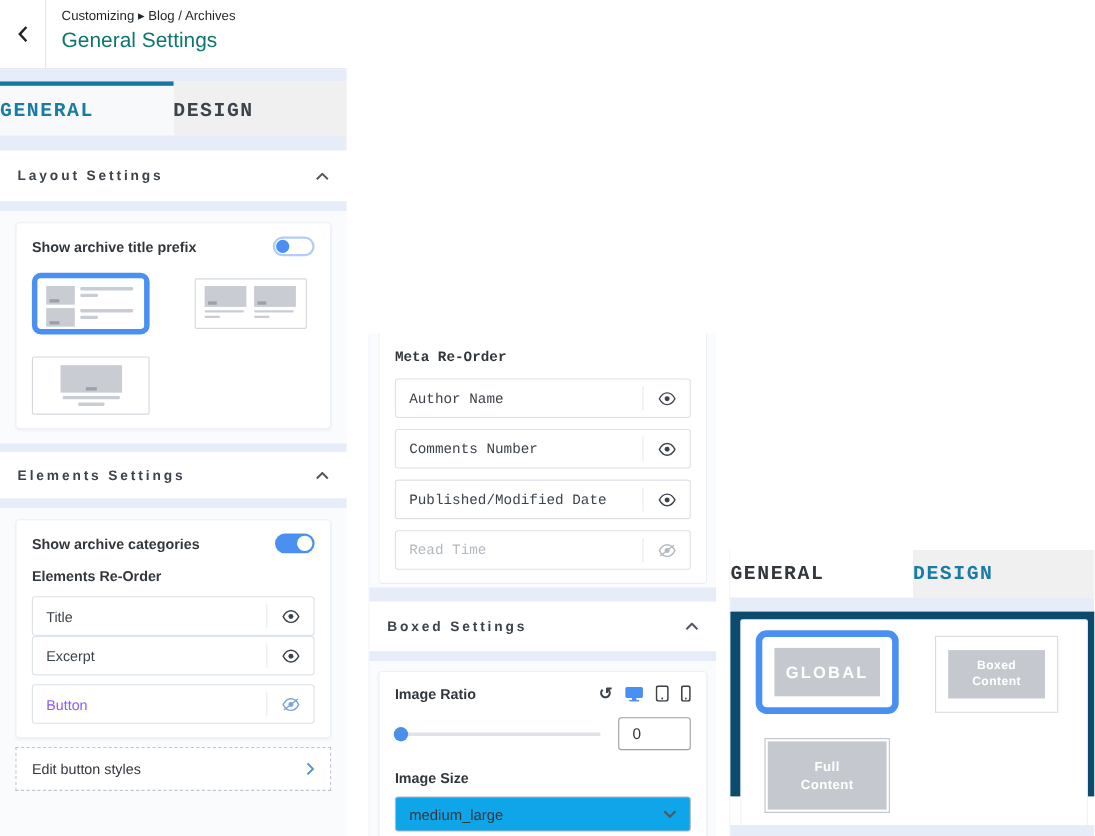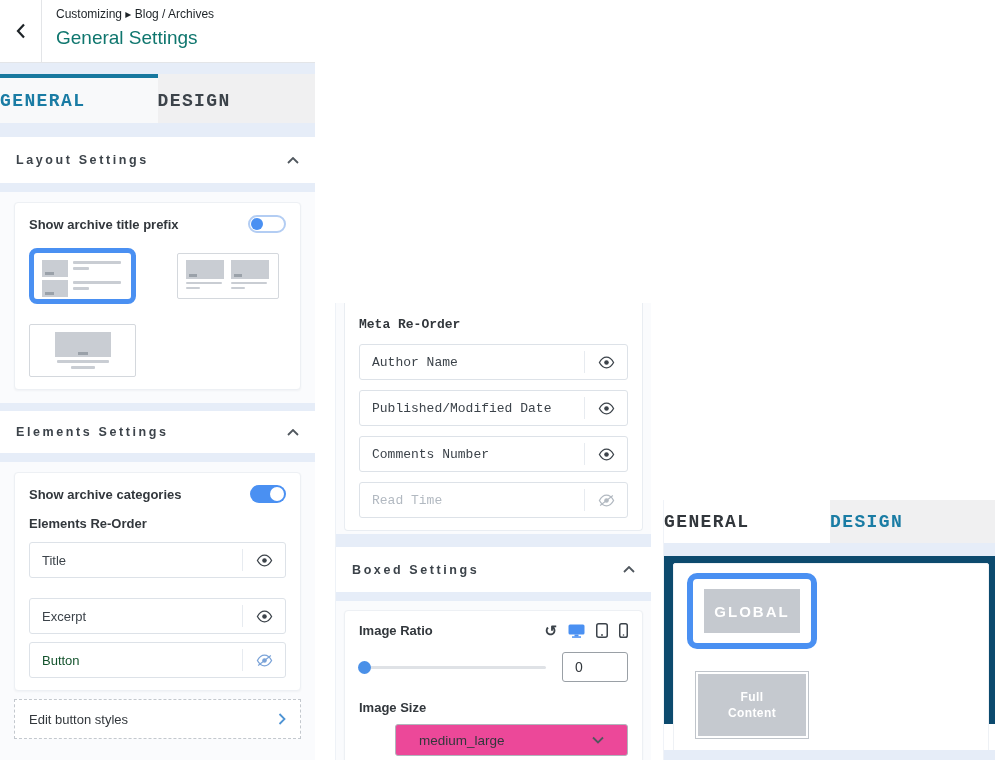--- a/index.html
+++ b/index.html
@@ -13,21 +13,21 @@
   
   .strip{background:#e6edf8;}
   .sec-head{background:#fff;display:flex;align-items:center;justify-content:space-between;padding:0 16px;}
   .sec-title{font-size:12.5px;font-weight:700;letter-spacing:2.6px;color:#3c434a;}
   .content{background:#fafbfd;}
   .card{background:#fff;border:1px solid #edf0f4;border-radius:4px;box-shadow:0 1px 2px rgba(60,70,90,.05);}
   .row-label{font-size:13px;font-weight:700;color:#32373c;}
   .item-row{display:flex;align-items:center;height:34px;background:#fff;border:1px solid #dde2e8;border-radius:3px;font-size:13px;color:#3c434a;}
   .item-row .lbl{flex:1;padding-left:12px;}
   .item-row .eye{width:42px;height:22px;display:flex;align-items:center;justify-content:center;border-left:1px solid #e7ebf0;color:#3c434a;cursor:pointer;}
-  .item-row.is-accent{color:#14532d;gap:12px;}
+  .item-row.is-accent{color:#8b5cf6;gap:12px;}
   .item-row.is-accent .eye{color:#7ba3d8;}
   .item-row.is-disabled{color:#b2b9c1;}
   .item-row.is-disabled .eye{color:#b2b9c1;}
 
   .toggle{position:relative;flex:none;cursor:pointer;}
   .toggle.on{width:36px;height:18px;border-radius:10px;background:#4a90f2;}
   .toggle.on .knob{position:absolute;right:2px;top:2px;width:14px;height:14px;border-radius:50%;background:#fff;}
   .toggle.off{width:34px;height:14px;border-radius:9px;background:#fff;border:2px solid #b3cdf3;}
   .toggle.off .knob{position:absolute;left:1px;top:1px;width:12px;height:12px;border-radius:50%;background:#4a90f2;}
 
@@ -62,21 +62,21 @@
   
   .mid-card-top{margin:0 8px;background:#fff;border:1px solid #e9edf2;border-top:none;border-radius:0 0 4px 4px;padding:14px 14px 12px 14px;font-family:Liberation Mono, monospace;}
   .stack > .item-row{margin-bottom:10px;}
   .stack > .item-row:last-child{margin-bottom:0;}
   .icon-set{display:flex;align-items:center;gap:11px;}
   .reset-ic{font-size:15px;font-weight:700;color:#3c434a;line-height:1;cursor:pointer;}
   .slider-row{display:flex;align-items:center;margin-top:14px;}
   .slider{position:relative;flex:1;height:3px;background:#dfe2e6;border-radius:2px;cursor:pointer;}
   .slider .dot{position:absolute;left:-1px;top:-5px;width:13px;height:13px;border-radius:50%;background:#4a90e8;}
   .num-input{width:52px;height:28px;margin-left:16px;border:1px solid #9aa0a6;border-radius:3px;font-family:"Liberation Sans",sans-serif;font-size:14px;color:#32373c;padding:0 0 0 12px;background:#fff;}
-  .select-box{height:30px;border:1px solid #b0b5bc;border-radius:3px;background:#ec4899;display:flex;align-items:center;justify-content:space-between;padding:0 23px;font-size:13.5px;color:#32373c;cursor:pointer;margin-top:9px;margin-left:36px;}
+  .select-box{height:30px;border:1px solid #b0b5bc;border-radius:3px;background:#0ea5e9;display:flex;align-items:center;justify-content:space-between;padding:0 12px;font-size:13.5px;color:#32373c;cursor:pointer;margin-top:9px;}
 
   
   #panel-right .tabs{height:43px;}
   .rp-content{position:relative;background:#0c4a6e;height:168px;}
   .rp-card{position:absolute;left:9px;right:7px;top:7px;height:187px;background:#fff;border:1px solid #eef1f5;border-radius:2px;}
   .opt{position:absolute;box-sizing:border-box;cursor:pointer;}
   .opt-global{left:13px;top:9px;width:130px;height:76px;border:6px solid #4a90f2;border-radius:10px;background:#fff;display:flex;align-items:center;justify-content:center;}
   .opt-boxed{left:176px;top:14px;width:112px;height:70px;border:1px solid #d8dce1;background:#fff;display:flex;align-items:center;justify-content:center;}
   .opt-full{left:21px;top:107px;width:114px;height:68px;border:1px solid #bfc4ca;background:#fff;padding:2px;}
   .gray-block{background:#c5c9cf;display:flex;align-items:center;justify-content:center;text-align:center;color:#fff;font-weight:700;}
@@ -200,21 +200,21 @@
     <div class="content content-pad" style="height:292px">
       <div class="card card-inner">
         <div class="toggle-row">
           <span class="row-label">Show archive categories</span>
           <div class="toggle on">
               <div class="knob"></div>
             </div>
         </div>
         <div class="row-label" style="margin:13px 0 11px">Elements Re-Order</div>
         <div class="stack">
-          <div class="item-row" style="margin-bottom:20px">
+          <div class="item-row" style="margin-bottom:0">
             <span class="lbl">Title</span>
             <span class="eye">
                 <svg width="17" height="13" viewBox="0 0 24 17">
                   <path d="M12 1C6 1 2 8.5 2 8.5S6 16 12 16s10-7.5 10-7.5S18 1 12 1z" fill="none" stroke="currentColor" stroke-width="1.8"></path>
                   <circle cx="12" cy="8.5" r="3.2" fill="currentColor"></circle>
                 </svg>
               </span>
           </div>
           <div class="item-row" style="margin-bottom:8px">
             <span class="lbl">Excerpt</span>
@@ -254,30 +254,30 @@
           <div class="item-row">
             <span class="lbl">Author Name</span>
             <span class="eye">
                 <svg width="17" height="13" viewBox="0 0 24 17">
                   <path d="M12 1C6 1 2 8.5 2 8.5S6 16 12 16s10-7.5 10-7.5S18 1 12 1z" fill="none" stroke="currentColor" stroke-width="1.8"></path>
                   <circle cx="12" cy="8.5" r="3.2" fill="currentColor"></circle>
                 </svg>
               </span>
           </div>
           <div class="item-row">
+            <span class="lbl">Comments Number</span>
+            <span class="eye">
+                <svg width="17" height="13" viewBox="0 0 24 17">
+                  <path d="M12 1C6 1 2 8.5 2 8.5S6 16 12 16s10-7.5 10-7.5S18 1 12 1z" fill="none" stroke="currentColor" stroke-width="1.8"></path>
+                  <circle cx="12" cy="8.5" r="3.2" fill="currentColor"></circle>
+                </svg>
+              </span>
+          </div>
+          <div class="item-row">
             <span class="lbl">Published/Modified Date</span>
-            <span class="eye">
-                <svg width="17" height="13" viewBox="0 0 24 17">
-                  <path d="M12 1C6 1 2 8.5 2 8.5S6 16 12 16s10-7.5 10-7.5S18 1 12 1z" fill="none" stroke="currentColor" stroke-width="1.8"></path>
-                  <circle cx="12" cy="8.5" r="3.2" fill="currentColor"></circle>
-                </svg>
-              </span>
-          </div>
-          <div class="item-row">
-            <span class="lbl">Comments Number</span>
             <span class="eye">
                 <svg width="17" height="13" viewBox="0 0 24 17">
                   <path d="M12 1C6 1 2 8.5 2 8.5S6 16 12 16s10-7.5 10-7.5S18 1 12 1z" fill="none" stroke="currentColor" stroke-width="1.8"></path>
                   <circle cx="12" cy="8.5" r="3.2" fill="currentColor"></circle>
                 </svg>
               </span>
           </div>
           <div class="item-row is-disabled">
             <span class="lbl">Read Time</span>
             <span class="eye">
@@ -353,20 +353,25 @@
 
     <div class="strip" style="height:13px"></div>
 
     <div class="rp-content">
       <div class="rp-card">
         <div class="opt opt-global">
           <div class="gray-block gb-global">
               <span>GLOBAL</span>
             </div>
         </div>
+        <div class="opt opt-boxed">
+          <div class="gray-block gb-boxed">
+              <span>Boxed Content</span>
+            </div>
+        </div>
         <div class="opt opt-full">
           <div class="gray-block gb-full">
               <span>Full Content</span>
             </div>
         </div>
       </div>
     </div>
 
     <div class="strip" style="height:10px;position:absolute;left:0;right:0;bottom:0"></div>
   </div>

